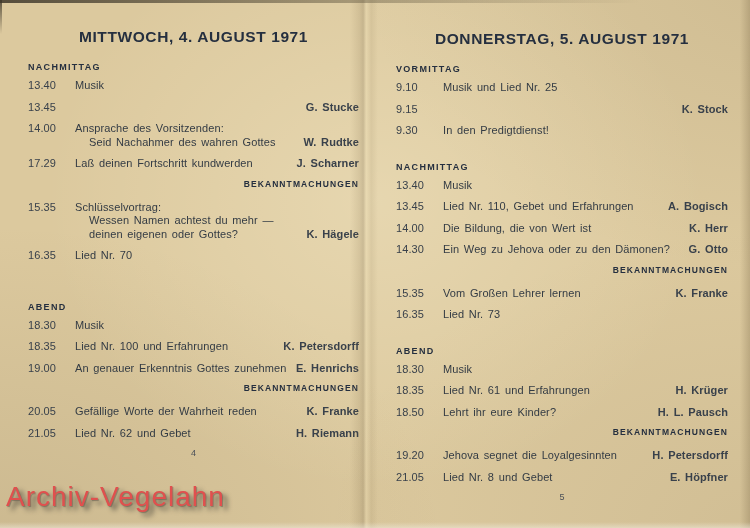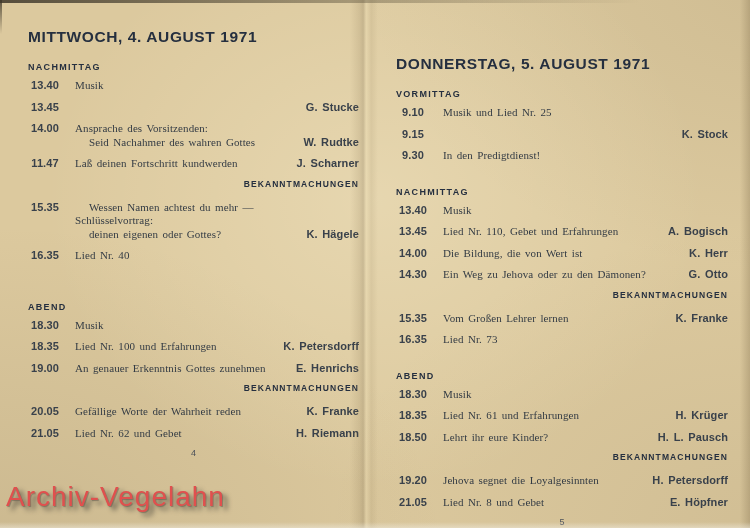--- a/index.html
+++ b/index.html
@@ -42,44 +42,44 @@
       rgba(118,99,64,0.14) 34%,
       rgba(92,77,50,0.20) 47%,
       rgba(240,226,185,0.30) 58%,
       rgba(118,99,64,0.10) 76%,
       rgba(118,99,64,0) 100%);
   }
 
   
   .page{position:absolute;color:var(--ink,#333b44);}
   .page-left{left:28px;top:28px;width:331px;}
-  .page-right{left:396px;top:30px;width:332px;margin-top:25px;}
+  .page-right{left:396px;top:30px;width:332px;}
 
   .page-title{
     margin:0 0 15px 0;
     font-size:15.5px;font-weight:bold;letter-spacing:0.6px;
-    color:var(--title-ink,#252f3f);
+    text-align:center;color:var(--title-ink,#252f3f);
     white-space:nowrap;
   }
   .section-label{
     font-size:9px;font-weight:bold;letter-spacing:1.3px;
     line-height:12px;margin-bottom:6px;color:var(--title-ink,#252f3f);
   }
   .page-left .section + .section{margin-top:38px;}
   .page-right .section + .section{margin-top:23px;}
 
   .item{
     display:grid;
     grid-template-columns:34px 1fr auto;
     margin-bottom:8px;
     font-size:11px;letter-spacing:0.1px;word-spacing:1.5px;
     line-height:13.5px;
   }
-  .time{text-align:center;align-self:start;font-weight:bold;color:#39414b;}
-  .lines{padding-left:13px;min-width:0;font-family:Liberation Serif, serif;}
+  .time{text-align:left;align-self:start;font-weight:normal;color:#39414b;}
+  .lines{padding-left:13px;min-width:0;}
   .line{white-space:nowrap;}
   .line.cont{padding-left:14px;}
   .speaker{align-self:end;justify-self:end;padding-left:8px;white-space:nowrap;color:#39414b;font-weight:bold;}
 
   .announcement{
     font-size:8.5px;font-weight:bold;letter-spacing:1.1px;line-height:11px;
     margin:3px 0 11px 47px;color:var(--title-ink,#252f3f);text-align:right;
   }
 
   .page-number{
@@ -116,40 +116,40 @@
           </div>
           <div class="item">
             <div class="time">14.00</div>
             <div class="lines">
               <div class="line">Ansprache des Vorsitzenden:</div>
               <div class="line cont">Seid Nachahmer des wahren Gottes</div>
             </div>
             <div class="speaker">W. Rudtke</div>
           </div>
           <div class="item">
-            <div class="time">11.47</div>
+            <div class="time">17.29</div>
             <div class="lines">
               <div class="line">Laß deinen Fortschritt kundwerden</div>
             </div>
             <div class="speaker">J. Scharner</div>
           </div>
           <div class="announcement">BEKANNTMACHUNGEN</div>
           <div class="item">
             <div class="time">15.35</div>
             <div class="lines">
+              <div class="line">Schlüsselvortrag:</div>
               <div class="line cont">Wessen Namen achtest du mehr —</div>
-              <div class="line">Schlüsselvortrag:</div>
               <div class="line cont">deinen eigenen oder Gottes?</div>
             </div>
             <div class="speaker">K. Hägele</div>
           </div>
           <div class="item">
             <div class="time">16.35</div>
             <div class="lines">
-              <div class="line">Lied Nr. 40</div>
+              <div class="line">Lied Nr. 70</div>
             </div>
             <div class="speaker"></div>
           </div>
         </div>
         <div class="section">
           <div class="section-label">ABEND</div>
           <div class="item">
             <div class="time">18.30</div>
             <div class="lines">
               <div class="line">Musik</div>

